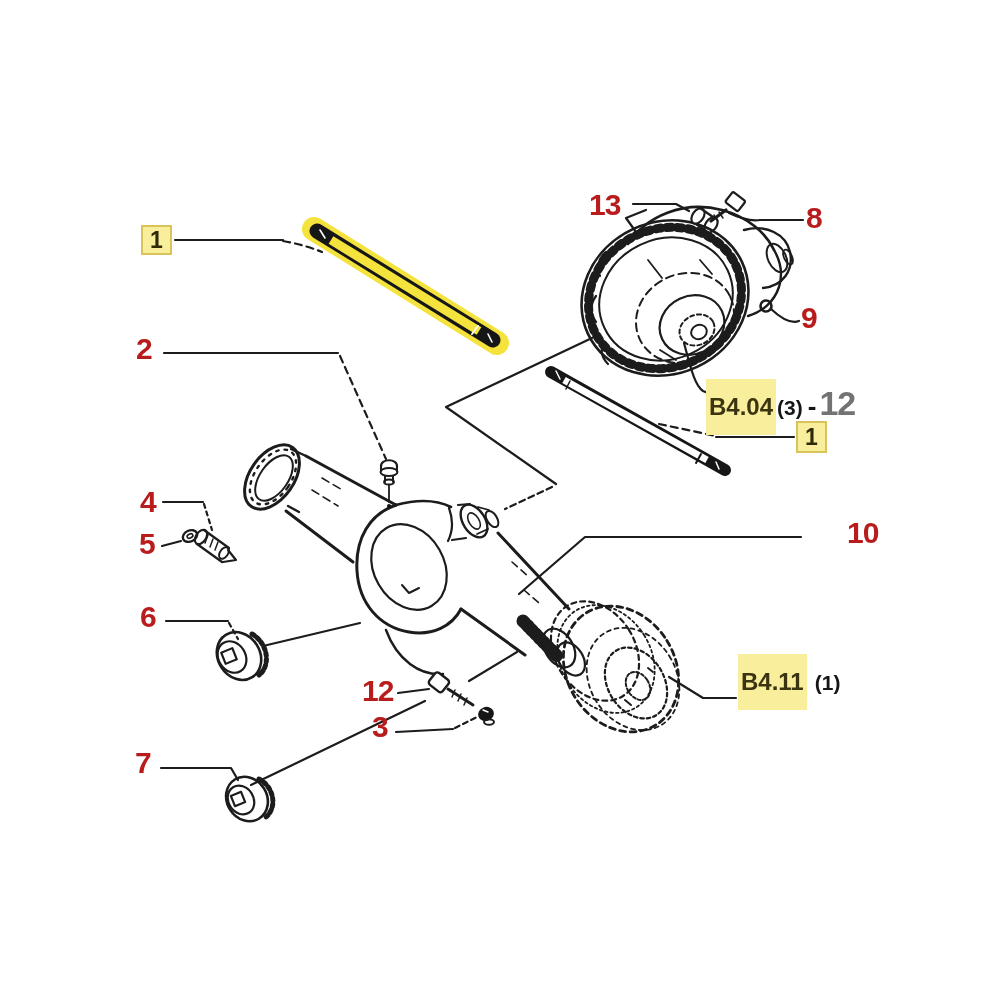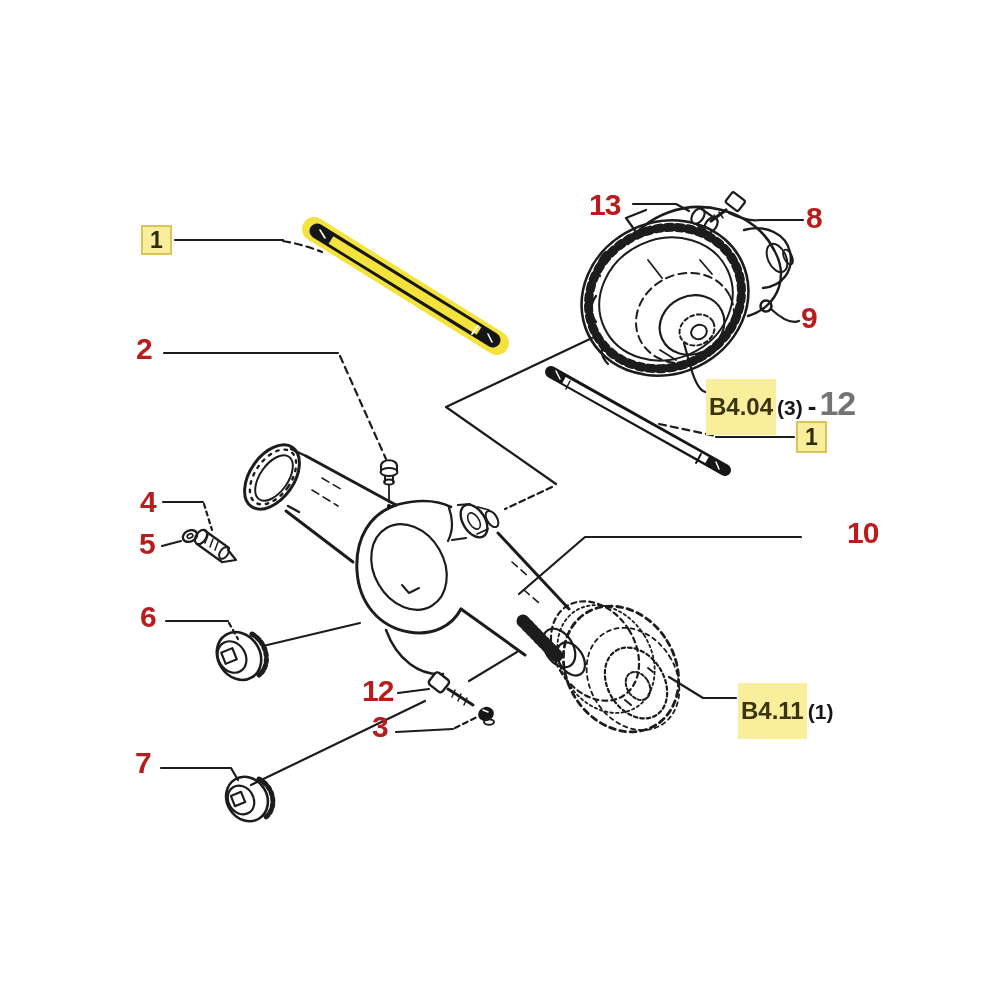--- a/index.html
+++ b/index.html
@@ -232,18 +232,18 @@
   <div class="num" style="left:362px; top:676px;">12</div>
   <div class="num" style="left:589px; top:190px;">13</div>
 
   <div class="refrow" style="left:706px; top:379px;">
     <span class="hl">B4.04</span>
     <span class="qty">(3)</span>
     <span class="sep">-</span>
     <span class="big">12</span>
   </div>
 
-  <div class="refrow" style="left:738px; top:683px;">
+  <div class="refrow" style="left:738px; top:654px;gap:7px;">
     <span class="hl">B4.11</span>
     <span class="qty">(1)</span>
   </div>
 
 </div>
 
 </body></html>

